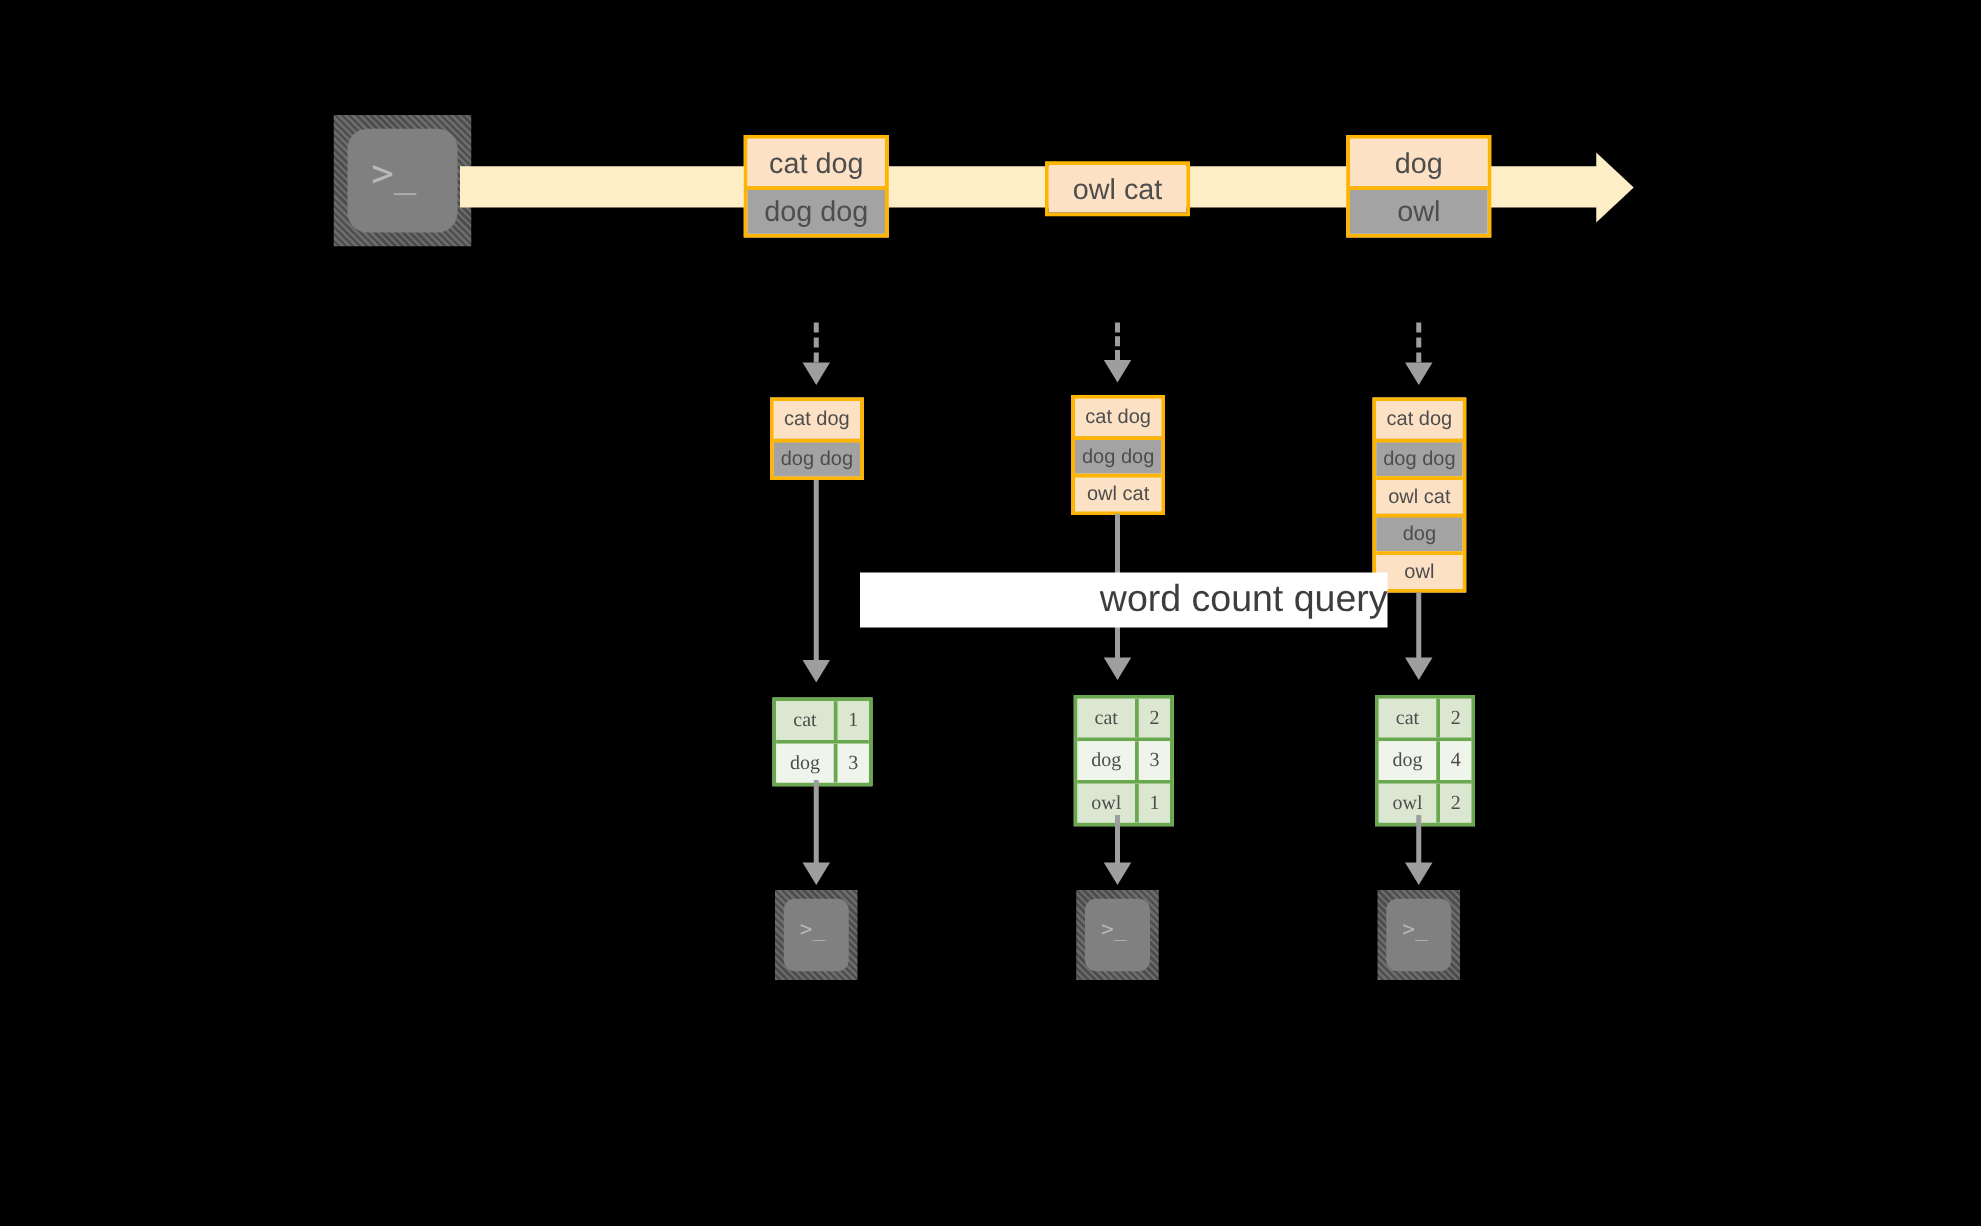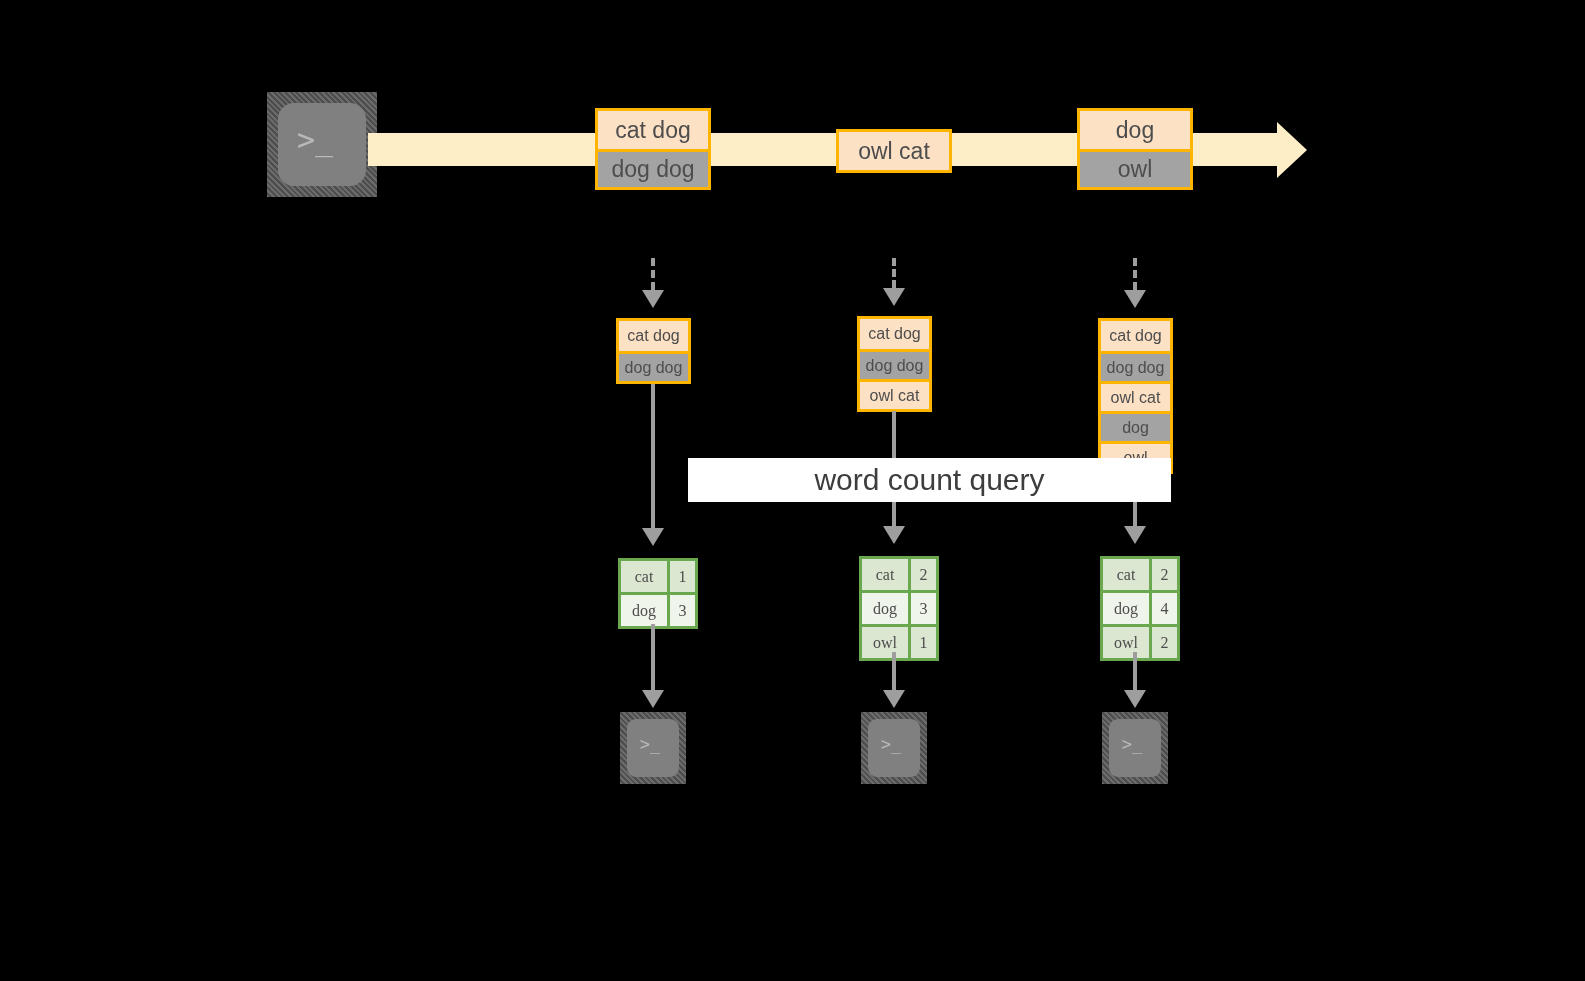--- a/index.html
+++ b/index.html
@@ -265,17 +265,17 @@
   </div>
 
   <div class="vline" style="left:1133px; top:652px; height:40px;"></div>
   <div class="vhead" style="left:1124px; top:690px;"></div>
 
   <div class="terminal small" style="left:1102px; top:712px; width:66px; height:72px;">
     <div class="inner"></div>
     <div class="glyph">&gt;_</div>
   </div>
 
-  <div class="banner" style="left:688px; top:458px; width:483px; height:44px;">
+  <div class="banner" style="left:688px; top:458px; width:422px; height:44px;justify-content:flex-end;">
     <span>word count query</span>
   </div>
 
 </div>
 
 </body></html>

